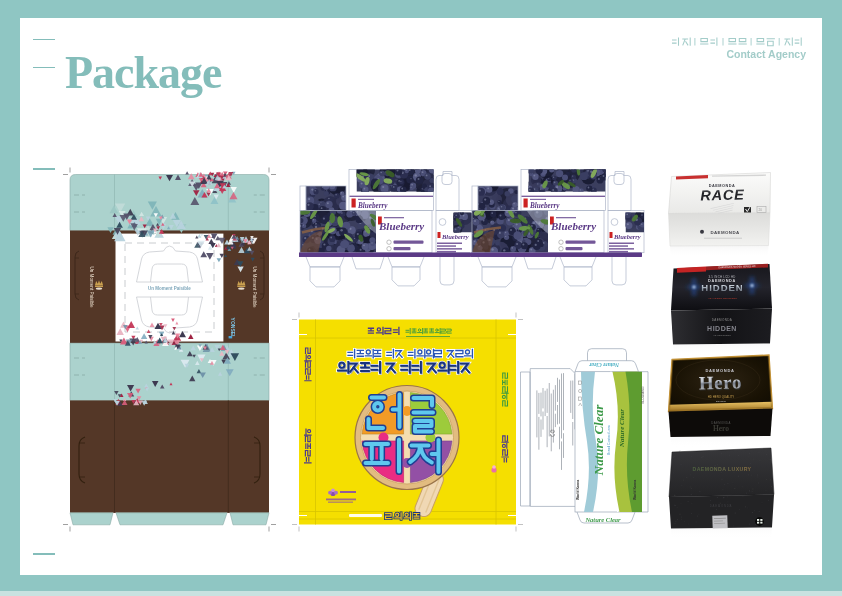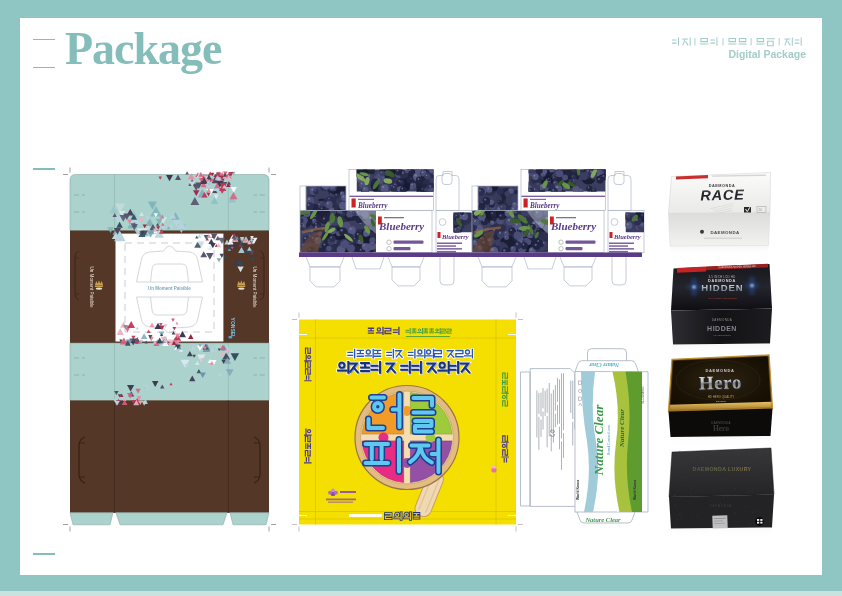--- a/index.html
+++ b/index.html
@@ -4,38 +4,38 @@
 body{width:842px;height:596px;position:relative;background:#fff;font-family:"Liberation Sans",sans-serif;overflow:hidden;}
 .abs{position:absolute;}
 </style></head><body>
 <div class="abs" style="left:0;top:0;width:842px;height:18px;background:#8fc6c3"></div>
 <div class="abs" style="left:0;top:0;width:20px;height:591px;background:#8fc6c3"></div>
 <div class="abs" style="left:822px;top:0;width:20px;height:591px;background:#8fc6c3"></div>
 <div class="abs" style="left:0;top:575px;width:842px;height:16px;background:#8fc6c3"></div>
 <div class="abs" style="left:0;top:591px;width:842px;height:5px;background:#c8e2e0"></div>
 <div class="abs" style="left:32.5px;top:38.8px;width:22.5px;height:1.6px;background:#84bdba"></div>
 <div class="abs" style="left:32.5px;top:66.9px;width:22.5px;height:1.6px;background:#84bdba"></div>
-<div class="abs" style="left:65px;top:26px;font-family:'Liberation Serif',serif;font-weight:bold;font-size:46px;color:#84bdba;letter-spacing:-1px;line-height:1;">Package</div>
+<div class="abs" style="left:65px;top:50px;font-family:'Liberation Serif',serif;font-weight:bold;font-size:46px;color:#84bdba;letter-spacing:-1px;line-height:1;">Package</div>
 <svg class="abs" style="left:0;top:0" width="842" height="60" viewBox="0 0 842 60">
     <path d="M678.5 37.5V45.8M672.0 40.0H676.6M672.0 43.1H676.6" stroke="#a3ccc9" stroke-width="1.05" fill="none"></path>
     <path d="M682.3 39.0H688.1M685.2 39.0L682.7 45.4M685.5 41.2L688.1 45.4M690.2 37.5V45.8" stroke="#a3ccc9" stroke-width="1.05" fill="none"></path>
     <path d="M694.9 38V45.5" stroke="#a3ccc9" stroke-width="0.9"></path>
     <path d="M700.9 38.5H707.4V41.6H700.9ZM700.1 44.0H708.4" stroke="#a3ccc9" stroke-width="1.05" fill="none"></path>
     <path d="M716.9 37.5V45.8M710.4 40.0H715.0M710.4 43.1H715.0" stroke="#a3ccc9" stroke-width="1.05" fill="none"></path>
     <path d="M723.0 38V45.5" stroke="#a3ccc9" stroke-width="0.9"></path>
     <path d="M729.0 38.5H735.5V41.6H729.0ZM728.2 44.0H736.5" stroke="#a3ccc9" stroke-width="1.05" fill="none"></path>
     <path d="M739.3 38.5H745.8V41.6H739.3ZM738.5 44.0H746.8" stroke="#a3ccc9" stroke-width="1.05" fill="none"></path>
     <path d="M751.1 38V45.5" stroke="#a3ccc9" stroke-width="0.9"></path>
     <path d="M757.1 38.5H763.6V41.6H757.1ZM756.3 44.0H764.6" stroke="#a3ccc9" stroke-width="1.05" fill="none"></path>
     <path d="M766.6 38.7H774.9M767.6 41.2H773.2V45.8H767.6Z" stroke="#a3ccc9" stroke-width="1.05" fill="none"></path>
     <path d="M779.2 38V45.5" stroke="#a3ccc9" stroke-width="0.9"></path>
     <path d="M784.4 39.0H790.2M787.3 39.0L784.8 45.4M787.6 41.2L790.2 45.4M792.3 37.5V45.8" stroke="#a3ccc9" stroke-width="1.05" fill="none"></path>
     <path d="M801.2 37.5V45.8M794.7 40.0H799.3M794.7 43.1H799.3" stroke="#a3ccc9" stroke-width="1.05" fill="none"></path>
   </svg>
-<div class="abs" style="right:36px;top:47.5px;font-size:10.5px;font-weight:bold;color:#a3ccc9;letter-spacing:0px;">Digital Package</div>
+<div class="abs" style="right:36px;top:47.5px;font-size:10.5px;font-weight:bold;color:#a3ccc9;letter-spacing:0px;">Contact Agency</div>
 <div class="abs" style="left:32.5px;top:168.3px;width:22px;height:1.8px;background:#84bdba"></div>
 <div class="abs" style="left:32.5px;top:552.8px;width:22px;height:1.8px;background:#84bdba"></div>
 <svg class="abs" style="left:0;top:0" width="842" height="596" viewBox="0 0 842 596">
     <defs>
 <linearGradient id="race_top" x1="0" y1="0" x2="0" y2="1">
         <stop offset="0" stop-color="#fbfbfa"></stop>
         <stop offset="1" stop-color="#e9e9e7"></stop>
       </linearGradient>
 <linearGradient id="race_front" x1="0" y1="0" x2="0" y2="1">
         <stop offset="0" stop-color="#dcdcda"></stop>

